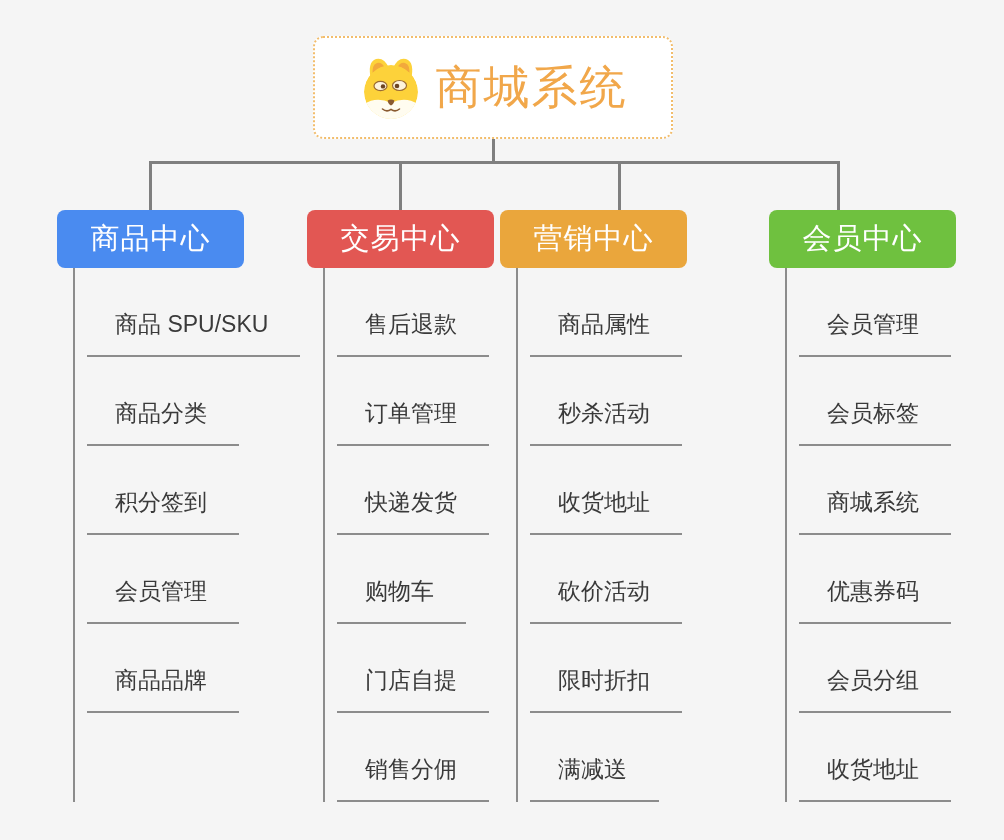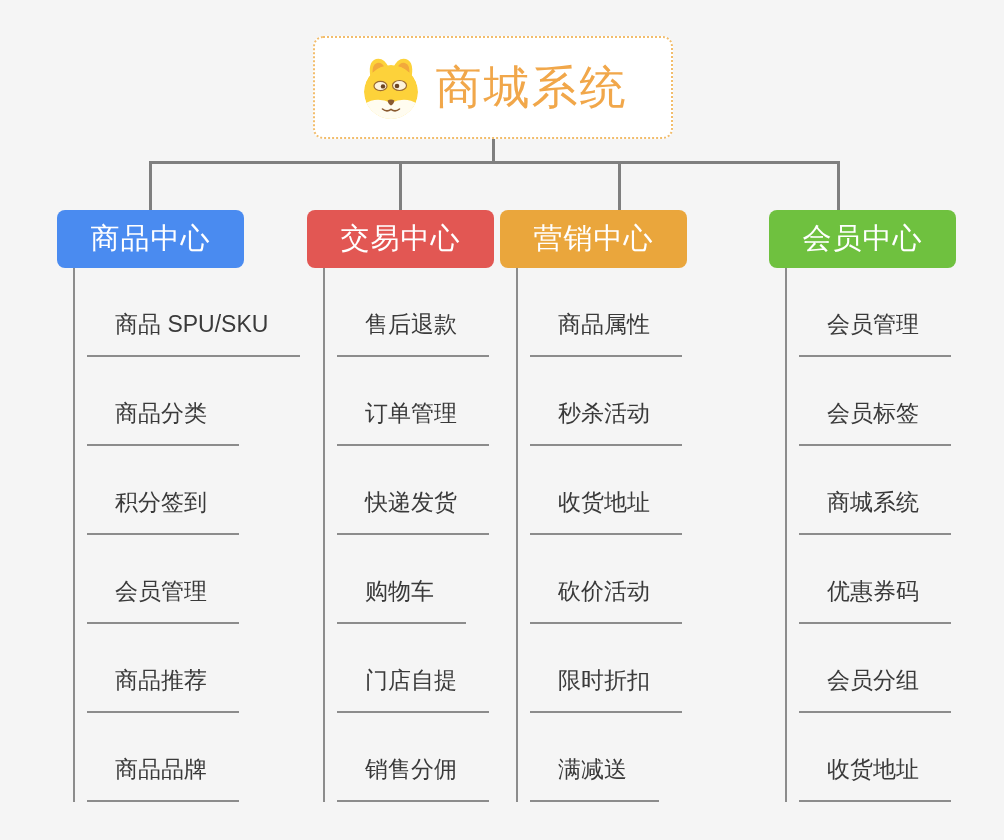--- a/index.html
+++ b/index.html
@@ -159,23 +159,20 @@
         <div class="sub-item">
           <span class="sub-item-label">商品分类</span>
         </div>
         <div class="sub-item">
           <span class="sub-item-label">积分签到</span>
         </div>
         <div class="sub-item">
           <span class="sub-item-label">会员管理</span>
         </div>
         <div class="sub-item">
-          <span class="sub-item-label">商品推荐</span>
-        </div>
-        <div class="sub-item">
           <span class="sub-item-label">商品品牌</span>
         </div>
       </div>
   </div>
 
   <div class="branch b2">
     <div class="branch-box" style="background: rgb(226, 87, 83);">交易中心</div>
     <div class="trunk"></div>
     <div class="items">
         <div class="sub-item">

